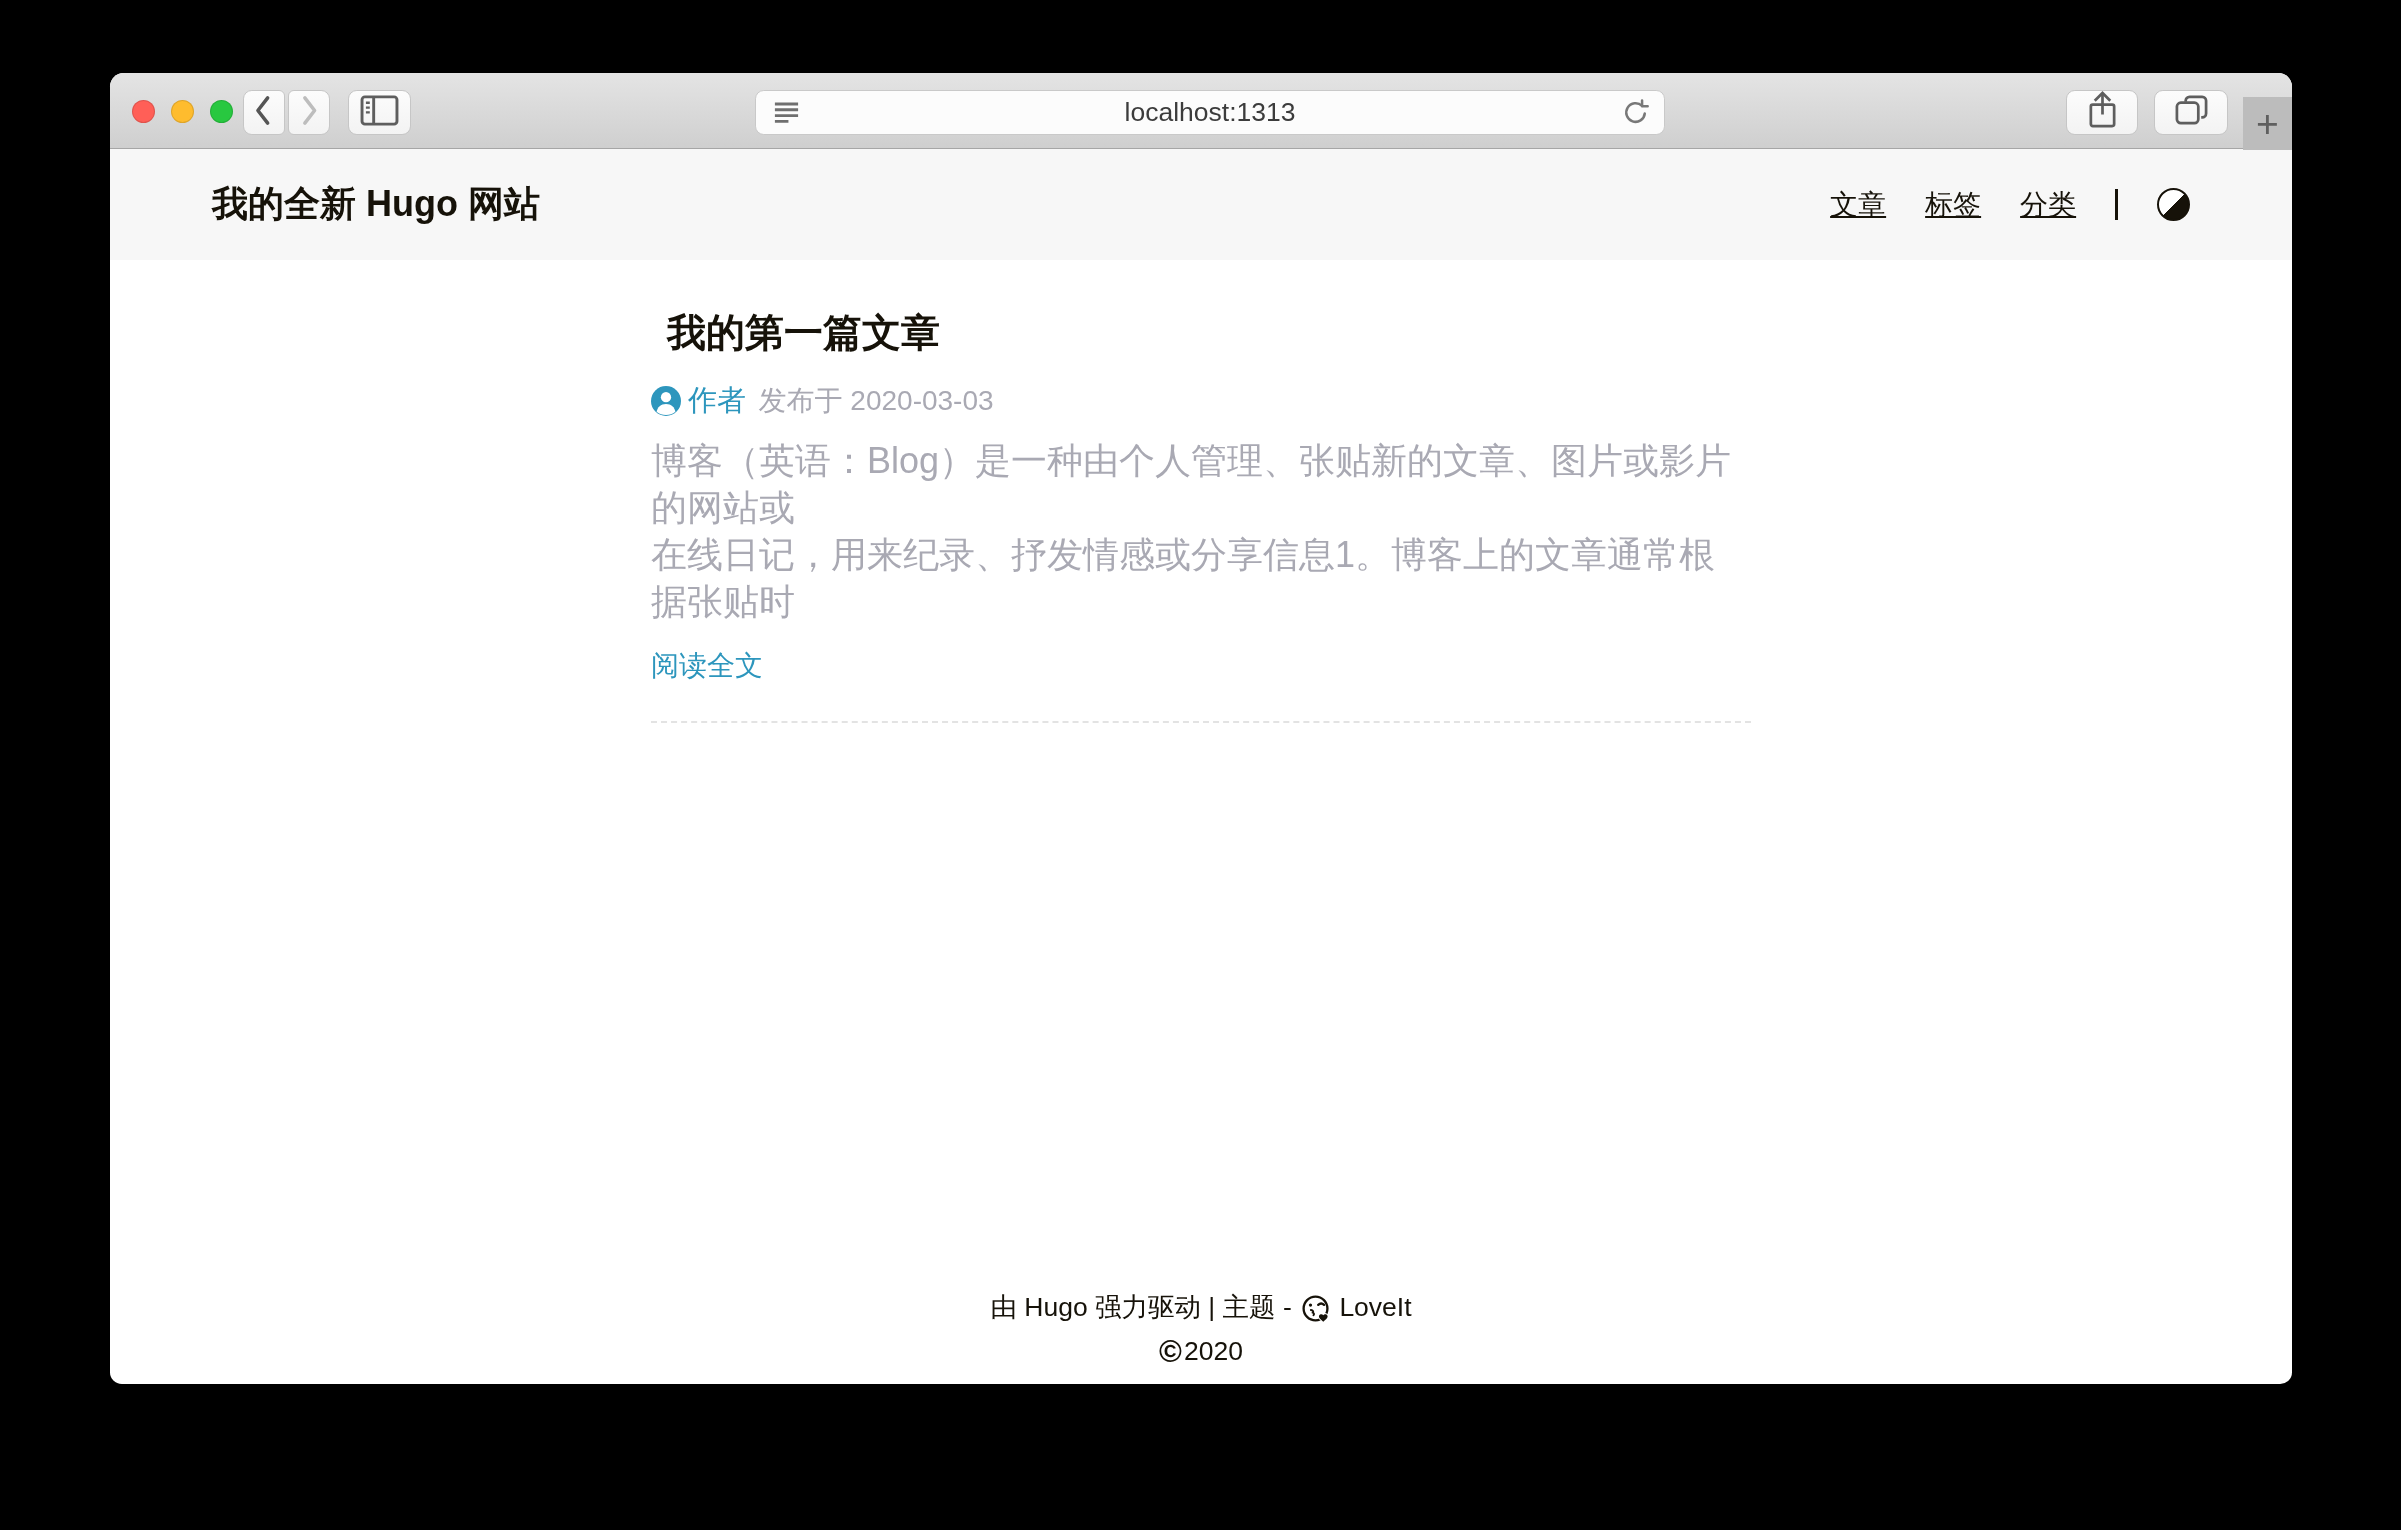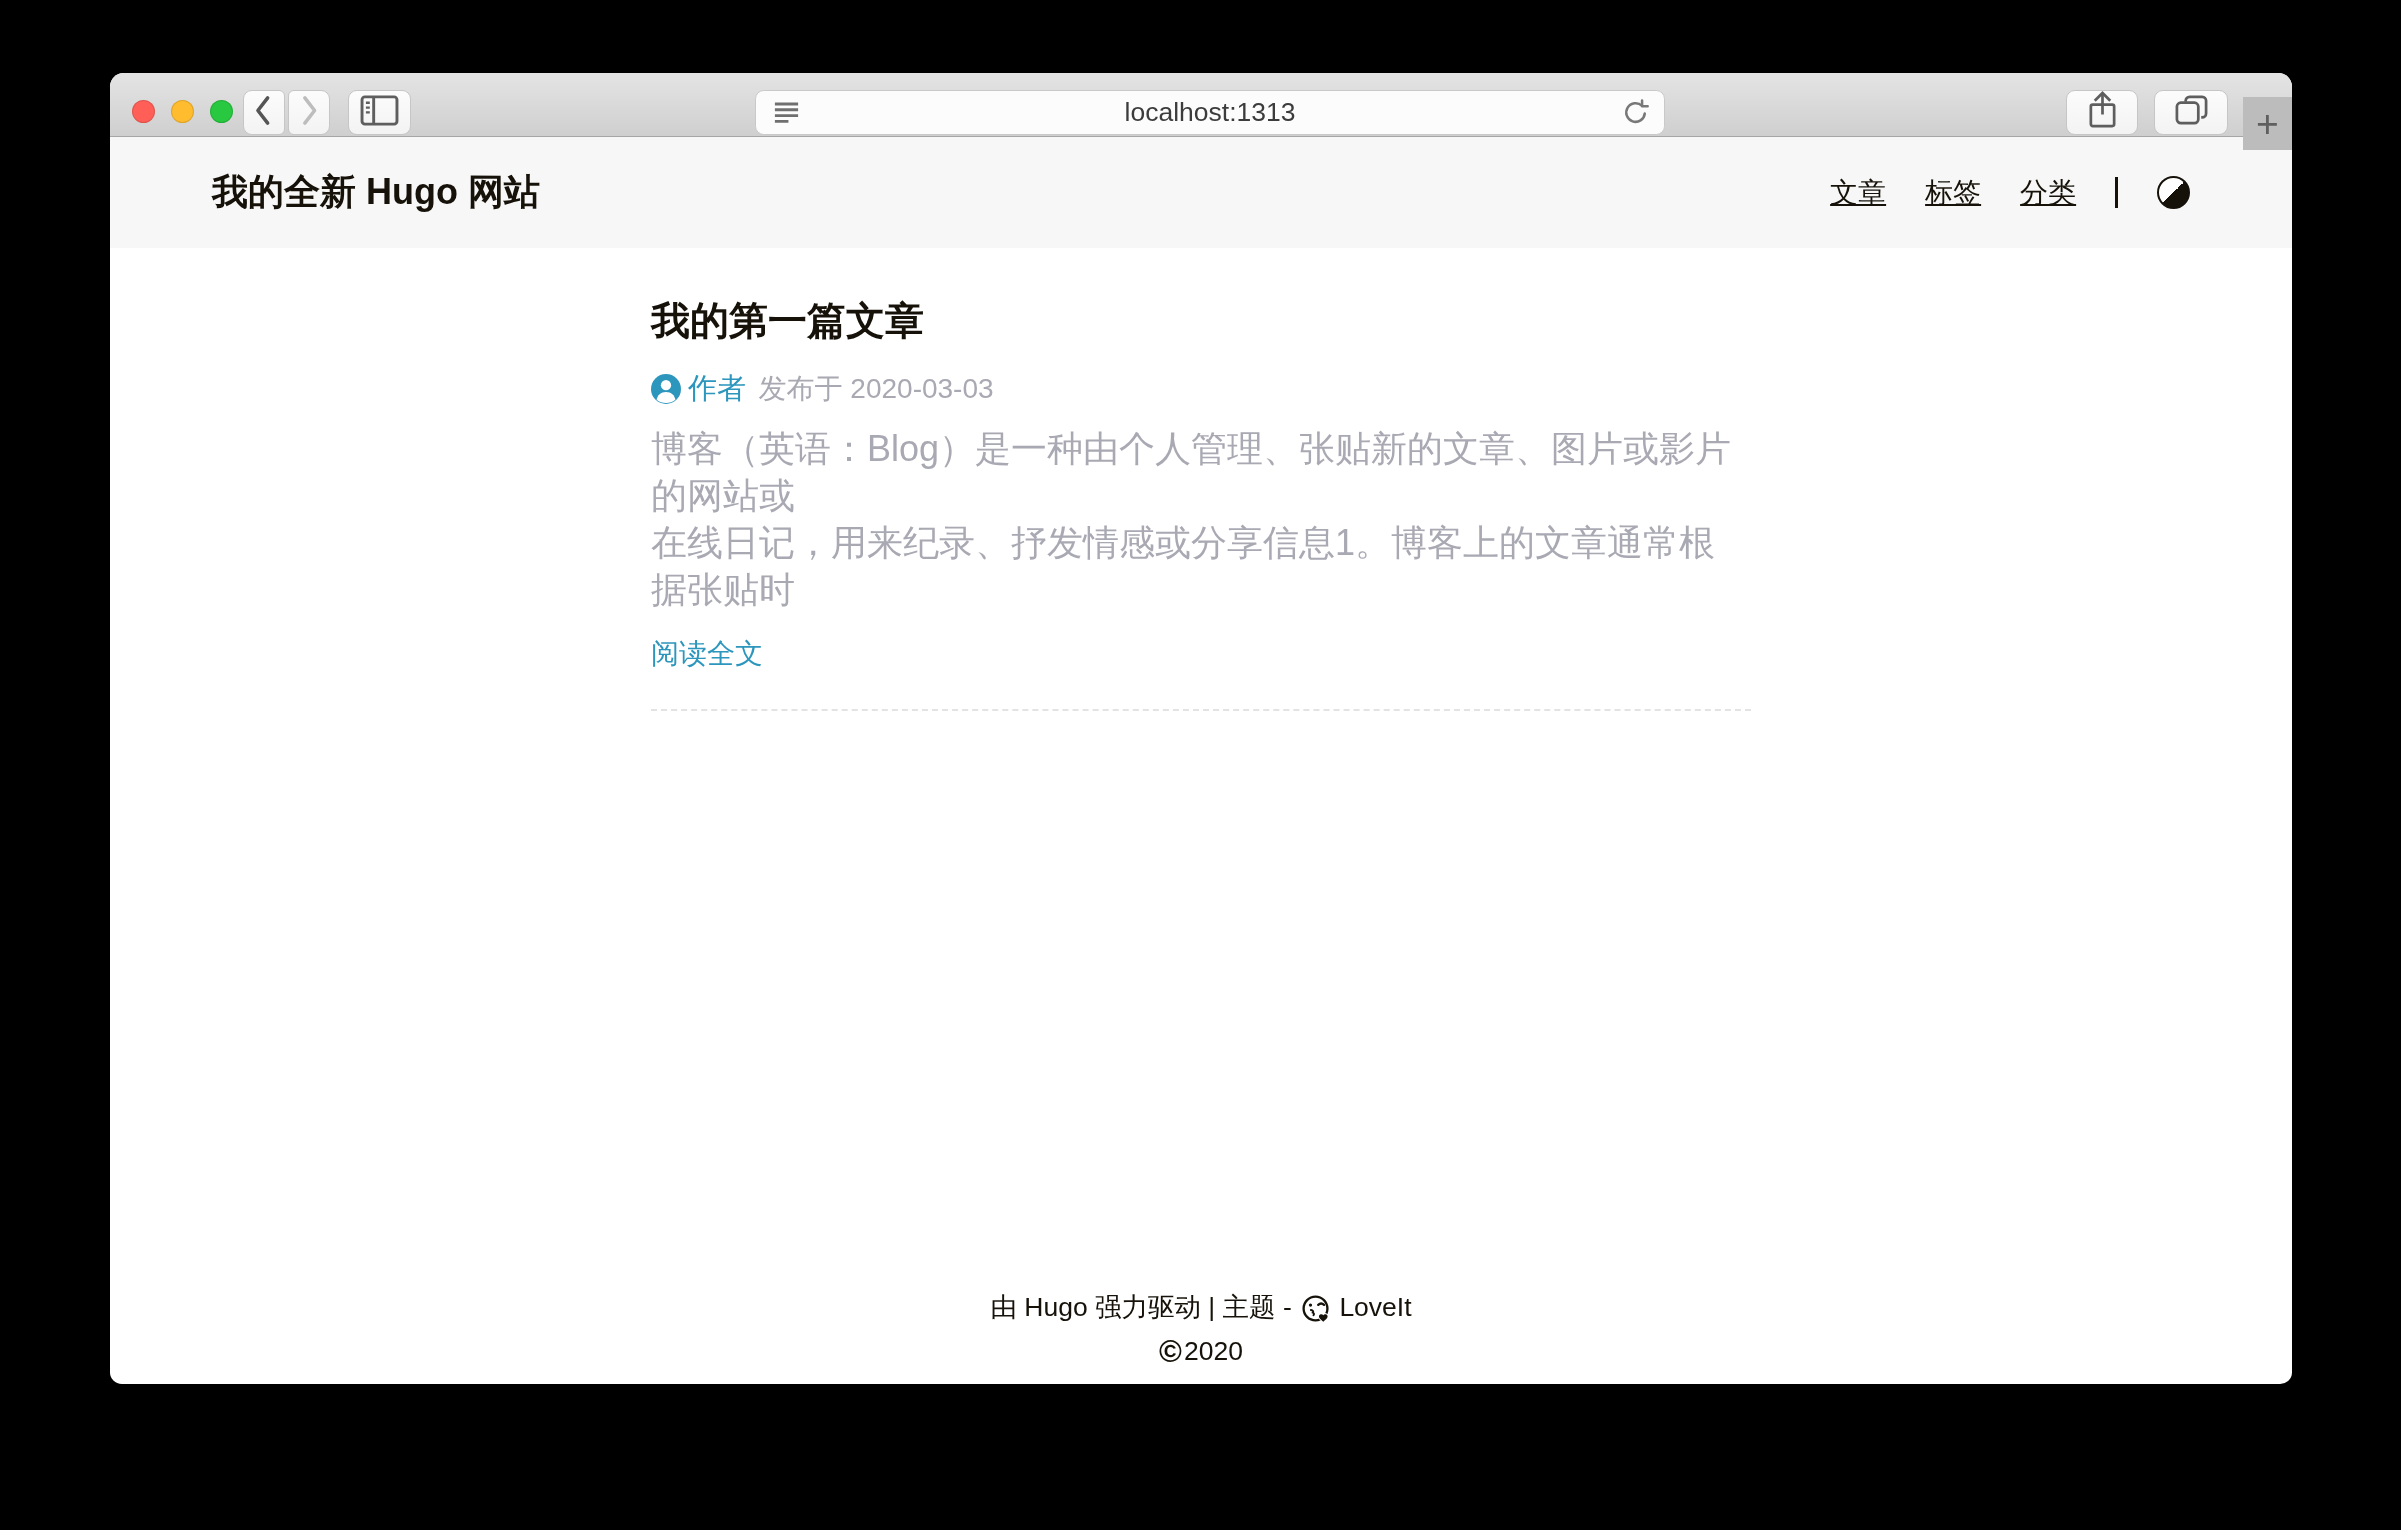--- a/index.html
+++ b/index.html
@@ -10,21 +10,21 @@
     font-family:"Liberation Sans","DejaVu Sans",sans-serif;
     -webkit-font-smoothing:antialiased;
   }
   .window {
     position:absolute; left:110px; top:73px; width:2182px; height:1311px;
     background:#fff; border-radius:13.7px 13.7px 11.8px 11.8px; overflow:hidden;
     box-shadow:0 44px 108px rgba(0,0,0,.65);
   }
   
   .toolbar {
-    position:relative; height:64px;
+    position:relative; height:76px;
     background:linear-gradient(#e4e4e4,#cfcfcf);
     border-bottom:1px solid #a6a6a6;
   }
   .traffic { position:absolute; left:21.6px; top:26.5px; display:flex; gap:15.7px; }
   .light { width:23.5px; height:23.5px; border-radius:50%; border:1px solid rgba(0,0,0,.12); }
   .tb-btn {
     position:absolute; top:16.7px; height:45px;
     background:linear-gradient(#fcfcfc,#f3f3f3);
     border:1px solid #c6c6c6; border-radius:8.8px;
     display:flex; align-items:center; justify-content:center;
@@ -59,21 +59,21 @@
   .nav-item { font-size:28px; color:#161209; cursor:pointer;text-decoration:underline; }
   .nav-divider { width:2.9px; height:31px; background:#161209; }
   .theme-toggle {
     width:33px; height:33px; border-radius:50%;
     border:2.9px solid #161209;
     background:linear-gradient(135deg,#ffffff 0 50%,#161209 50% 100%);
     cursor:pointer;
   }
   
   .main { width:1100px; margin:51px auto 0; }
-  .article-title { margin:0; font-size:39px; line-height:43px; font-weight:bold; color:#161209; cursor:pointer; }
+  .article-title { margin:16px; font-size:39px; line-height:43px; font-weight:bold; color:#161209; cursor:pointer; }
   .meta { margin-top:26.5px; display:flex; align-items:center; }
   .author-icon { width:30px; height:30px; margin-right:6.9px; flex:0 0 auto; }
   .author-name { font-size:29px; font-weight:500; color:#2d96bd; cursor:pointer; }
   .pub-date { font-size:28px; color:#a9a9b3; margin-left:12.7px; }
   .summary {
     margin-top:16.7px; font-size:36px; line-height:47px; color:#a9a9b3;
     white-space:pre-line;
   }
   .read-more { display:inline-block; margin-top:21.6px; font-size:28px; color:#2d96bd; cursor:pointer; }
   .post-divider { margin-top:36px; border:none; border-top:2px dashed #e3e3e3; height:0; }

